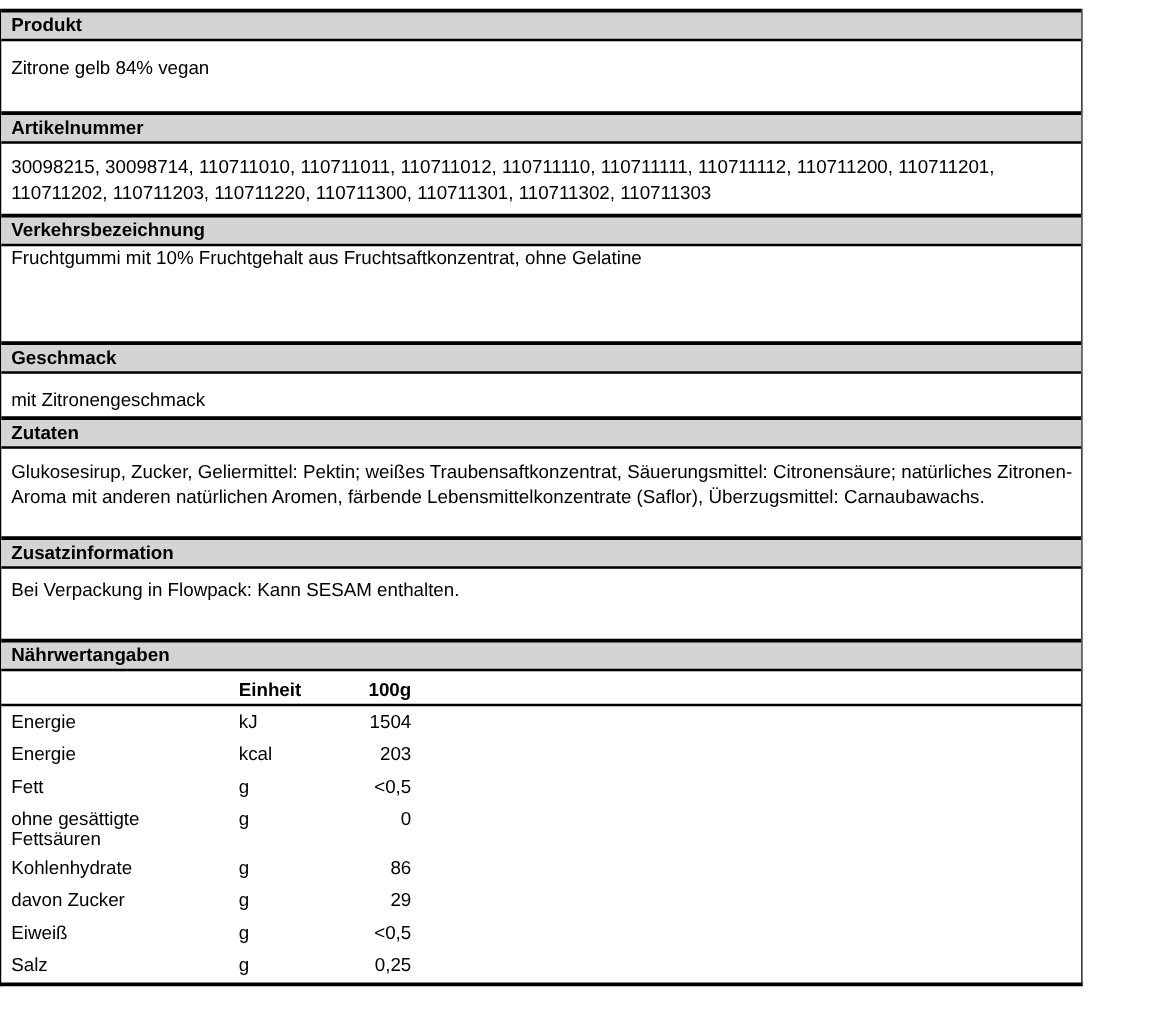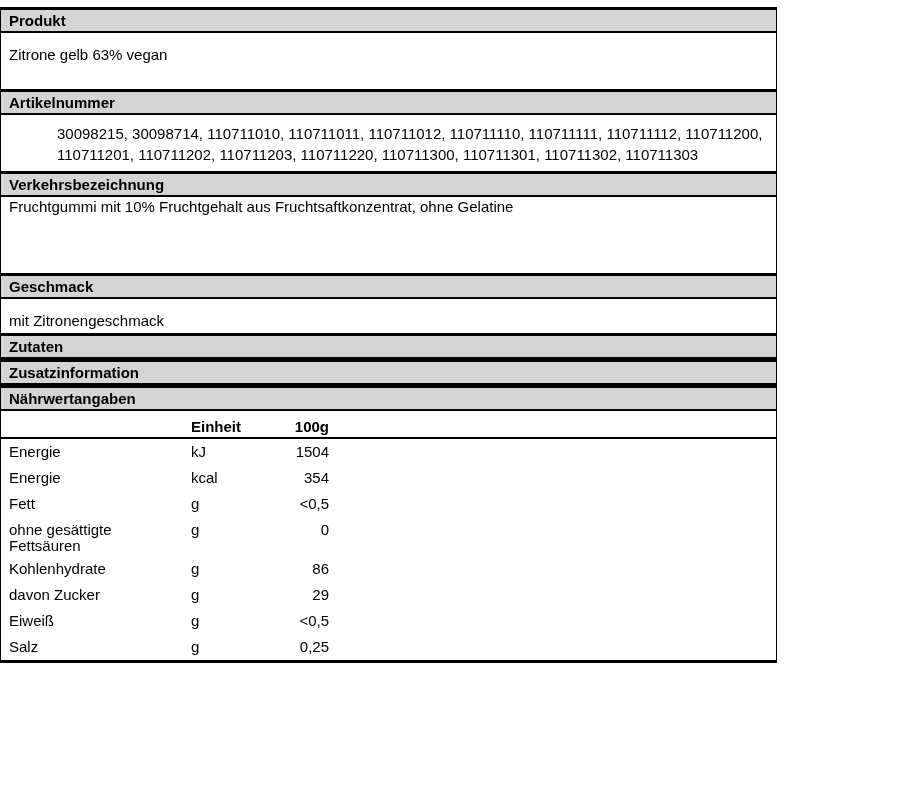--- a/index.html
+++ b/index.html
@@ -3,21 +3,21 @@
 <meta charset="utf-8">
 <style>
   html,body{margin:0;padding:0;background:#ffffff;}
   body{
     width:922px;height:807px;
     font-family:"Liberation Sans","DejaVu Sans",sans-serif;
     font-size:15px;color:#000;
     -webkit-font-smoothing:antialiased;
   }
   .doc{
-    width:777px;
+    width:866px;
     margin:7px 12px 0 0;
     box-sizing:border-box;
     border-left:1px solid #000;
     border-right:1px solid #000;
     border-bottom:3px solid #000;
     background:#fff;
   }
   .sec-header{
     box-sizing:border-box;
     height:26px;
@@ -29,21 +29,21 @@
     line-height:21px;
     overflow:hidden;
   }
   .sec-content{
     box-sizing:border-box;
     padding-left:8px;
     overflow:hidden;
   }
   .sec-content p{margin:0;line-height:20px;}
   .c-produkt{height:56px;padding-top:12px;}
-  .c-artikel{height:56px;padding-top:8px;margin-left:48px;}
+  .c-artikel{height:56px;padding-top:8px;}
   .c-artikel p{max-width:860px;line-height:21px;}
   .c-verkehr{height:76px;}
   .c-geschmack{height:34px;padding-top:12px;}
   .c-zutaten{height:70px;padding-top:9px;}
   .c-zutaten p{padding-right:4px;}
   .c-zusatz{height:56px;padding-top:8px;}
   
   .nutri{box-sizing:border-box;}
   .nrow{display:flex;padding:5px 0 6px;line-height:15px;}
   .nrow .c1{box-sizing:border-box;width:190px;padding-left:8px;padding-right:40px;}
@@ -54,21 +54,21 @@
 </style>
 </head>
 <body>
 
 <div class="doc">
 
   <div class="sec-header">
     <span>Produkt</span>
   </div>
   <div class="sec-content c-produkt">
-    <p>Zitrone gelb 63% vegan</p>
+    <p>Zitrone gelb 84% vegan</p>
   </div>
 
   <div class="sec-header">
     <span>Artikelnummer</span>
   </div>
   <div class="sec-content c-artikel">
     <p>30098215, 30098714, 110711010, 110711011, 110711012, 110711110, 110711111, 110711112, 110711200, 110711201, 110711202, 110711203, 110711220, 110711300, 110711301, 110711302, 110711303</p>
   </div>
 
   <div class="sec-header">
@@ -81,23 +81,29 @@
   <div class="sec-header">
     <span>Geschmack</span>
   </div>
   <div class="sec-content c-geschmack">
     <p>mit Zitronengeschmack</p>
   </div>
 
   <div class="sec-header">
     <span>Zutaten</span>
   </div>
+  <div class="sec-content c-zutaten">
+    <p>Glukosesirup, Zucker, Geliermittel: Pektin; weißes Traubensaftkonzentrat, Säuerungsmittel: Citronensäure; natürliches Zitronen-Aroma mit anderen natürlichen Aromen, färbende Lebensmittelkonzentrate (Saflor), Überzugsmittel: Carnaubawachs.</p>
+  </div>
 
   <div class="sec-header">
     <span>Zusatzinformation</span>
+  </div>
+  <div class="sec-content c-zusatz">
+    <p>Bei Verpackung in Flowpack: Kann SESAM enthalten.</p>
   </div>
 
   <div class="sec-header">
     <span>Nährwertangaben</span>
   </div>
 
   <div class="nutri">
     <div class="nrow nhead">
       <span class="c1"></span>
       <span class="c2">Einheit</span>
@@ -105,21 +111,21 @@
     </div>
 
     <div class="nrow">
       <span class="c1">Energie</span>
       <span class="c2">kJ</span>
       <span class="c3">1504</span>
     </div>
     <div class="nrow">
       <span class="c1">Energie</span>
       <span class="c2">kcal</span>
-      <span class="c3">354</span>
+      <span class="c3">203</span>
     </div>
     <div class="nrow">
       <span class="c1">Fett</span>
       <span class="c2">g</span>
       <span class="c3">&lt;0,5</span>
     </div>
     <div class="nrow tall">
       <span class="c1">ohne gesättigte Fettsäuren</span>
       <span class="c2">g</span>
       <span class="c3">0</span>

